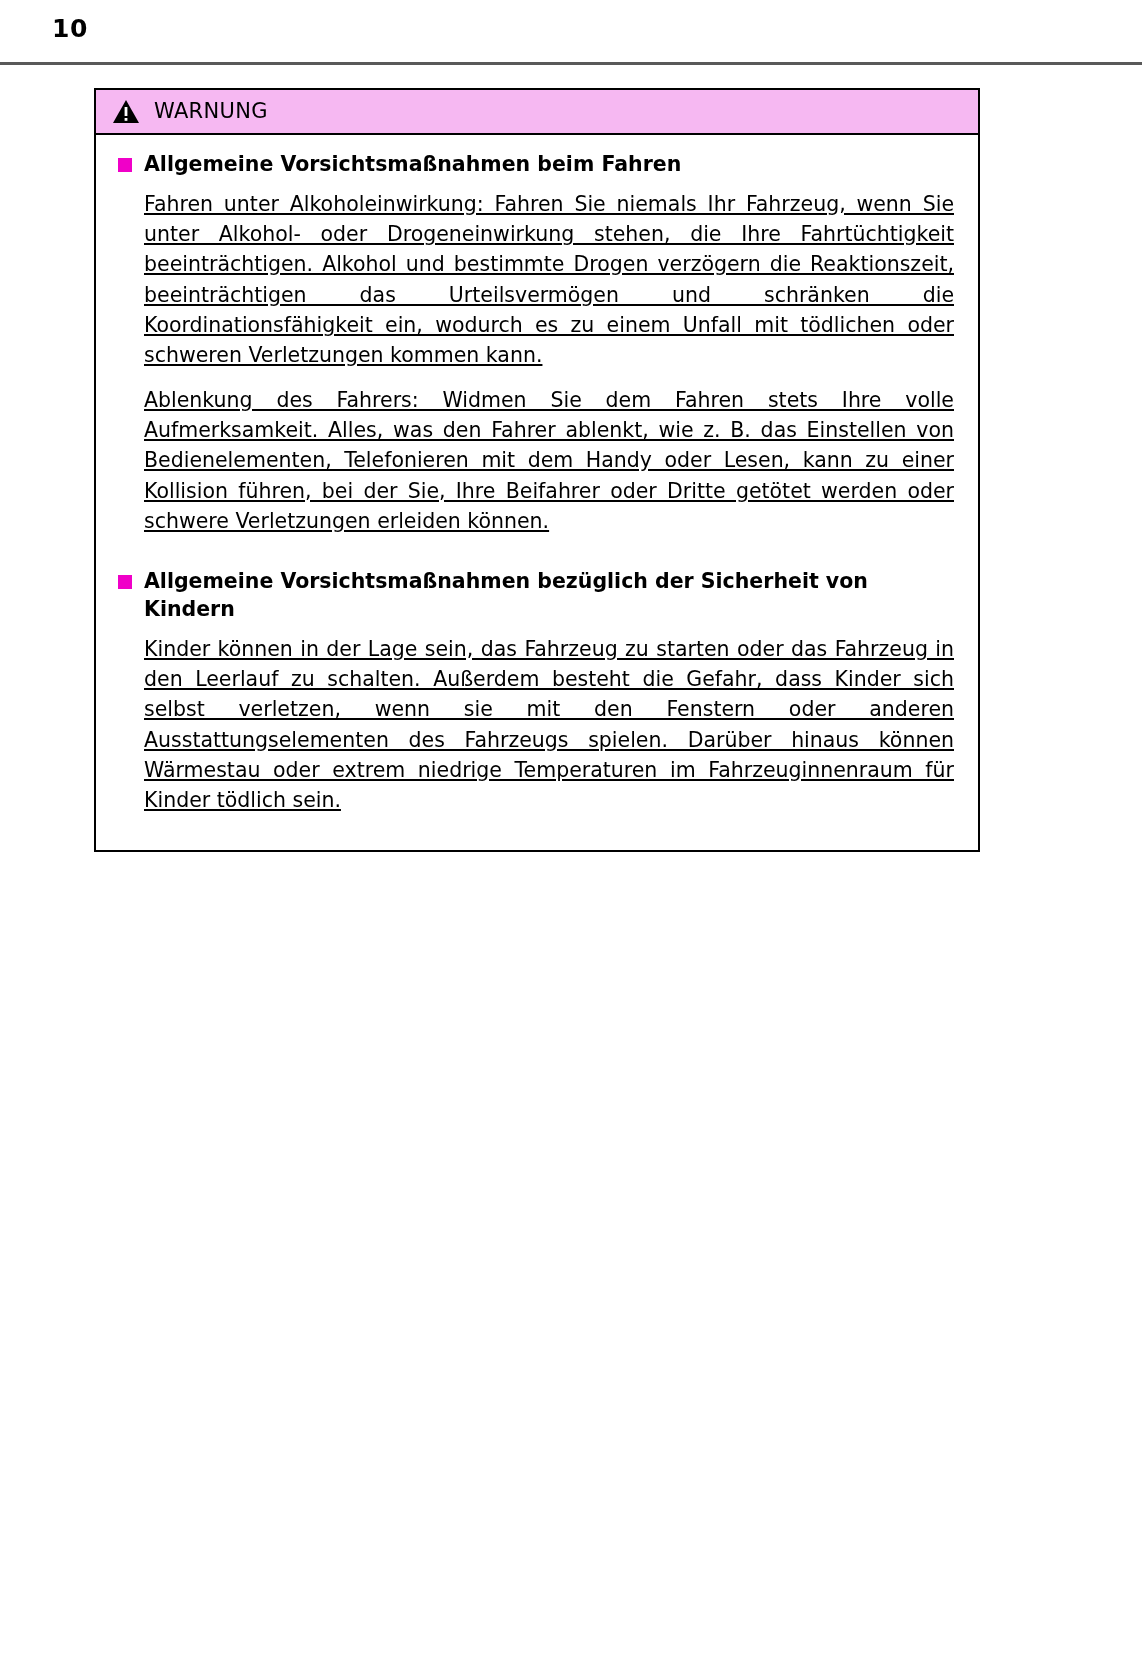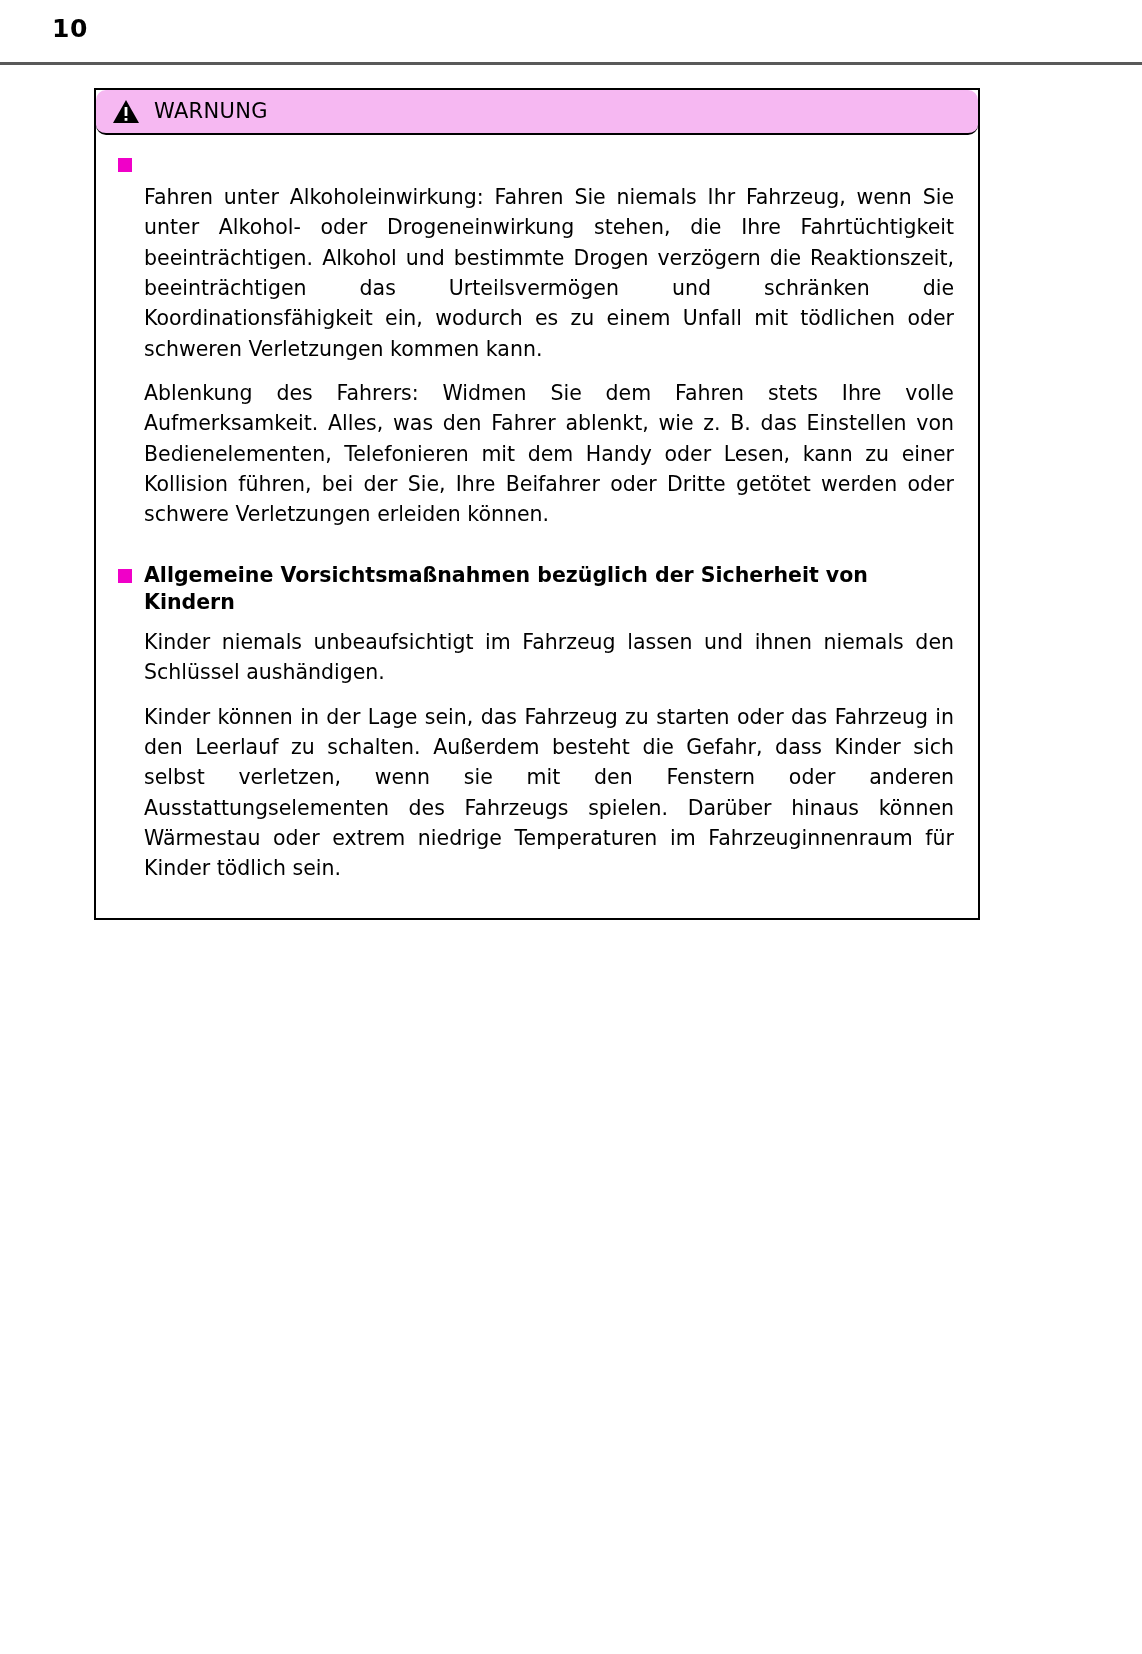--- a/index.html
+++ b/index.html
@@ -61,21 +61,20 @@
     background: #ffffff;
   }
   .warning-title-bar {
     background: #f6b8f2;
     height: 45px;
     border-bottom: 2px solid #000000;
     display: flex;
     align-items: center;
     padding-left: 16px;
     box-sizing: border-box;
-    border-radius: 10px;
   }
   .warning-triangle {
     width: 28px;
     height: 25px;
     position: relative;
     flex: 0 0 auto;
     margin-right: 14px;
   }
   .warning-triangle svg { display: block; }
   .warning-title-text {
@@ -113,20 +112,21 @@
 
   .para {
     font-size: 20.5px;
     line-height: 1.48;
     text-align: justify;
     text-justify: inter-word;
     margin: 0 0 14px 0;
     padding-left: 26px;
     padding-right: 2px;
     hyphens: manual;
+    text-decoration: underline;
   }
   .para:last-child { margin-bottom: 8px; }
 </style>
 </head>
 <body>
 
 <div class="page">
 
   <div class="page-header">
     <div class="page-number">10</div>
@@ -143,29 +143,29 @@
           <rect x="12.6" y="19" width="2.8" height="2.8" fill="#ffffff"></rect>
         </svg>
       </span>
       <span class="warning-title-text">WARNUNG</span>
     </div>
 
     <div class="warning-body">
 
       <div class="section-heading">
         <span class="bullet-square"></span>
+        <span class="section-heading-text">Allgemeine Vorsichtsmaßnahmen beim Fahren</span>
       </div>
 
       <p class="para">Fahren unter Alkoholeinwirkung: Fahren Sie niemals Ihr Fahrzeug, wenn Sie unter Alkohol- oder Drogeneinwirkung stehen, die Ihre Fahrtüchtigkeit beeinträchtigen. Alkohol und bestimmte Drogen verzögern die Reaktionszeit, beeinträchtigen das Urteilsvermögen und schränken die Koordinationsfähigkeit ein, wodurch es zu einem Unfall mit tödlichen oder schweren Verletzungen kommen kann.</p>
       <p class="para">Ablenkung des Fahrers: Widmen Sie dem Fahren stets Ihre volle Aufmerksamkeit. Alles, was den Fahrer ablenkt, wie z. B. das Einstellen von Bedienelementen, Telefonieren mit dem Handy oder Lesen, kann zu einer Kollision führen, bei der Sie, Ihre Beifahrer oder Dritte getötet werden oder schwere Verletzungen erleiden können.</p>
 
       <div class="section-heading second">
         <span class="bullet-square"></span>
         <span class="section-heading-text">Allgemeine Vorsichtsmaßnahmen bezüglich der Sicherheit von Kindern</span>
       </div>
 
-      <p class="para">Kinder niemals unbeaufsichtigt im Fahrzeug lassen und ihnen niemals den Schlüssel aushändigen.</p>
       <p class="para">Kinder können in der Lage sein, das Fahrzeug zu starten oder das Fahrzeug in den Leerlauf zu schalten. Außerdem besteht die Gefahr, dass Kinder sich selbst verletzen, wenn sie mit den Fenstern oder anderen Ausstattungselementen des Fahrzeugs spielen. Darüber hinaus können Wärmestau oder extrem niedrige Temperaturen im Fahrzeuginnenraum für Kinder tödlich sein.</p>
 
     </div>
   </div>
 
 </div>
 
 </body></html>

